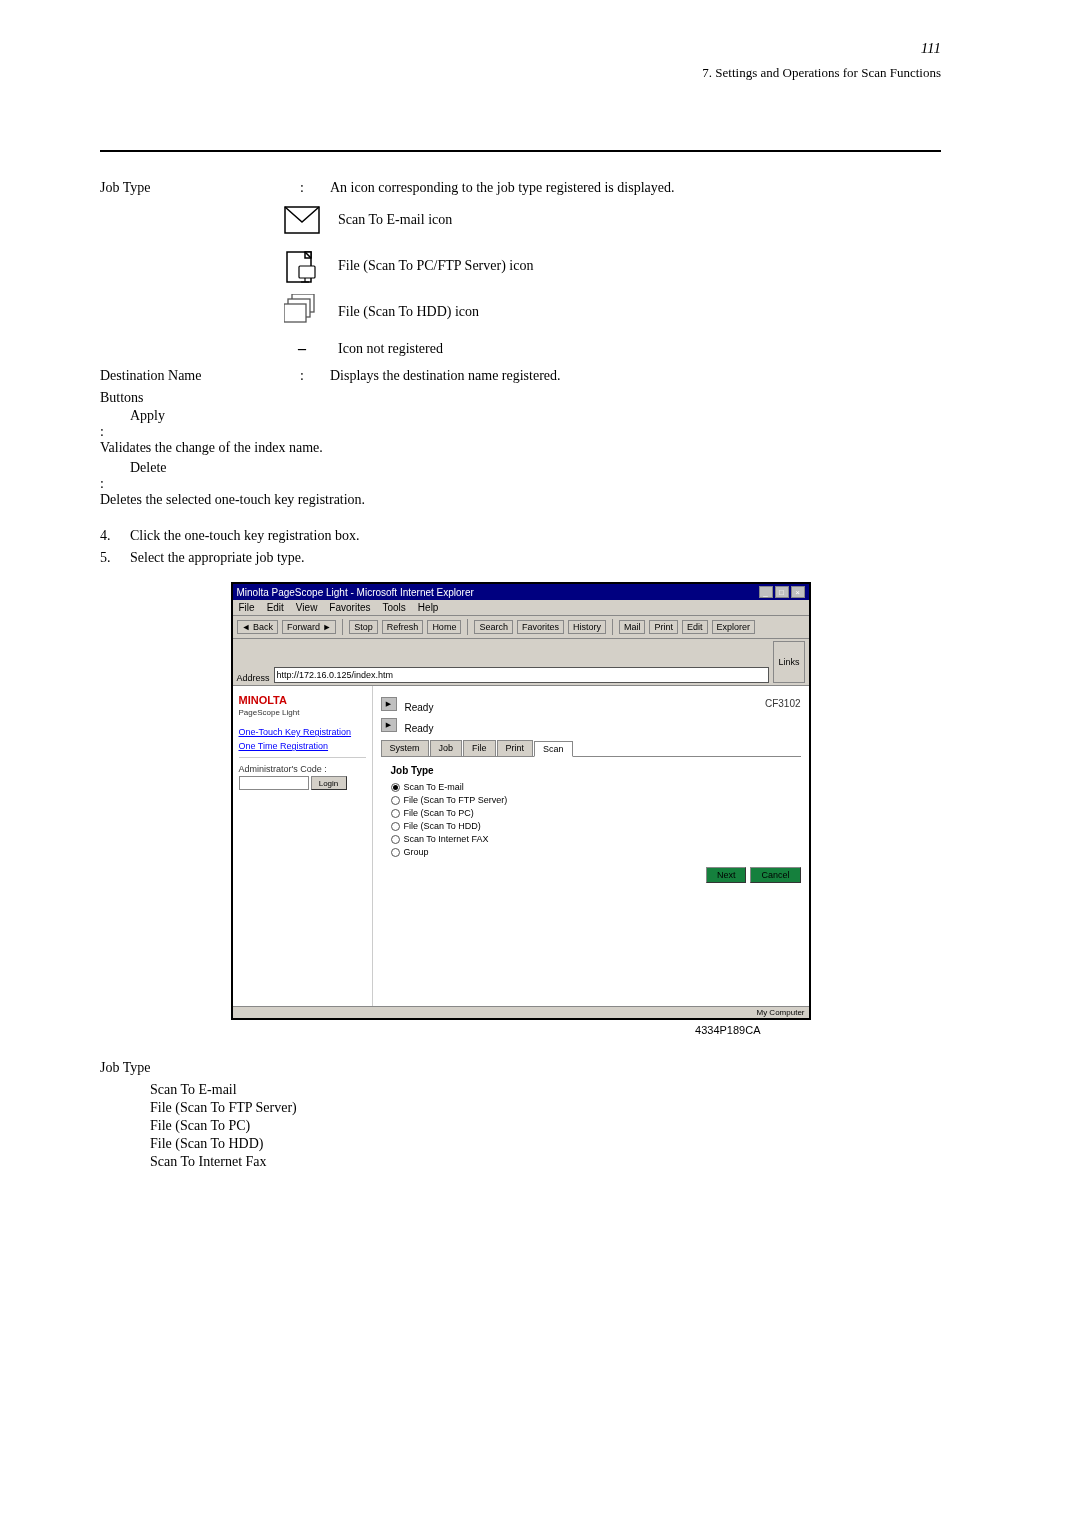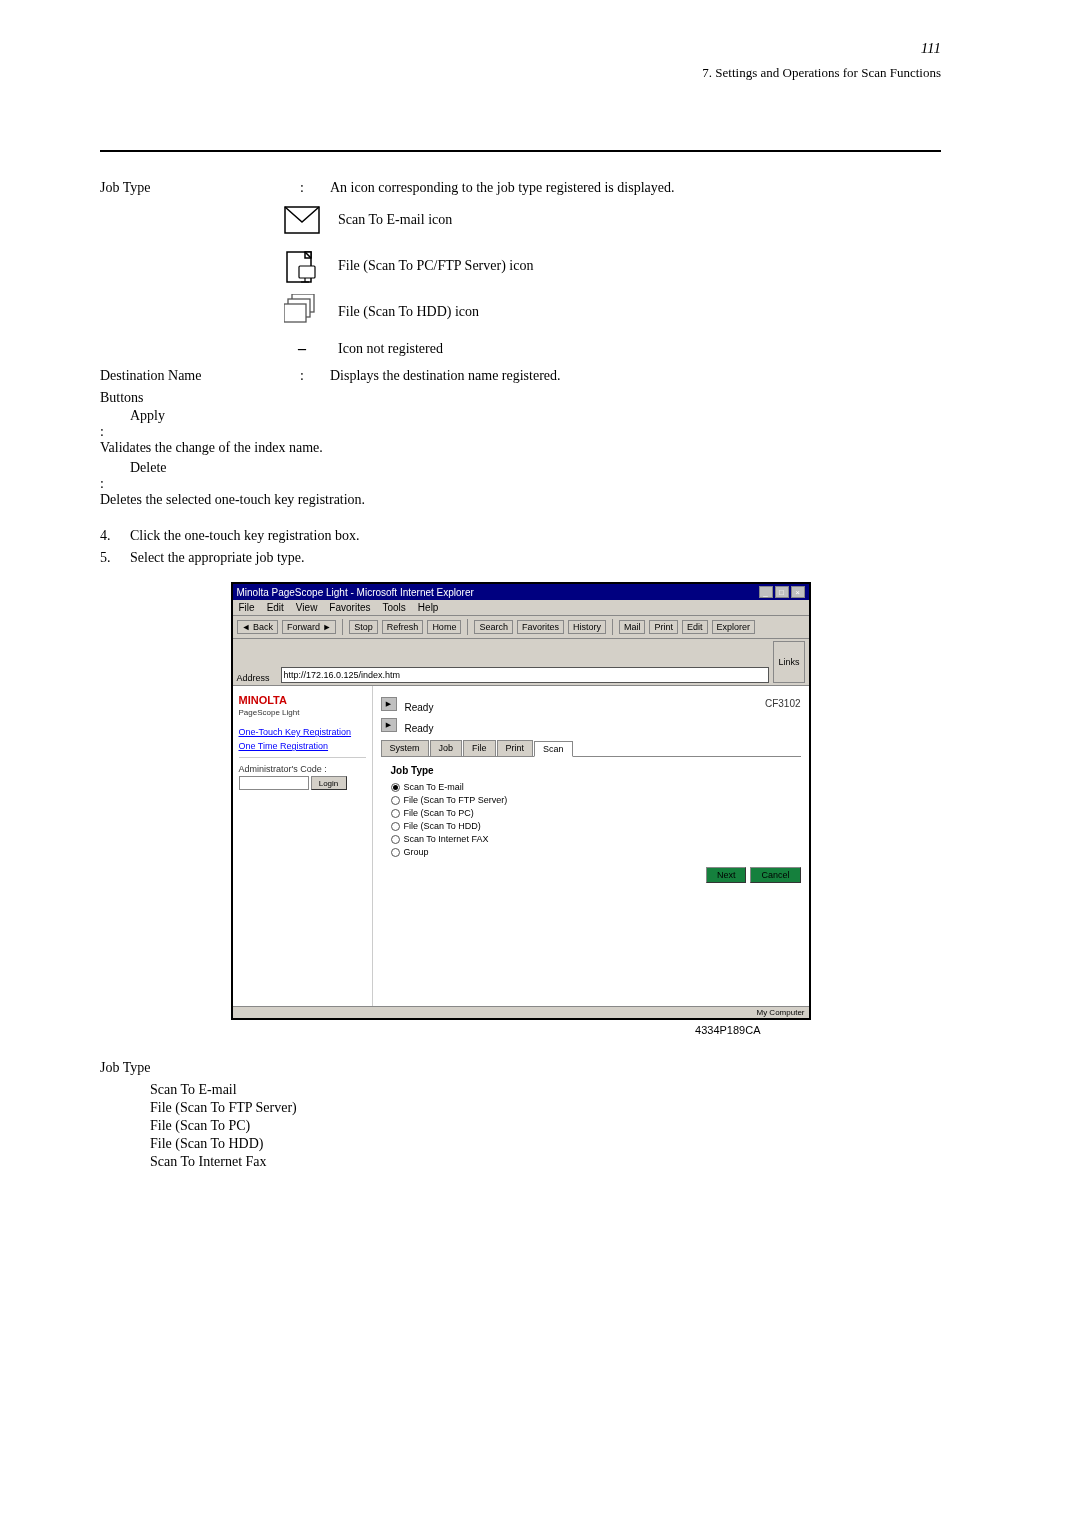--- a/index.html
+++ b/index.html
@@ -233,21 +233,20 @@
       border-bottom: 1px solid #888;
     }
     .address-label { font-size: 9px; }
     .address-input {
       flex: 1;
       height: 16px;
       border: 1px solid #555;
       background: #fff;
       font-size: 9px;
       padding: 0 2px;
-      margin-left: 7px;
     }
     .address-links {
       font-size: 9px;
       background: #d4d0c8;
       border: 1px solid #888;
       padding: 15px 4px;
       cursor: pointer;
     }
 
     .browser-content {

